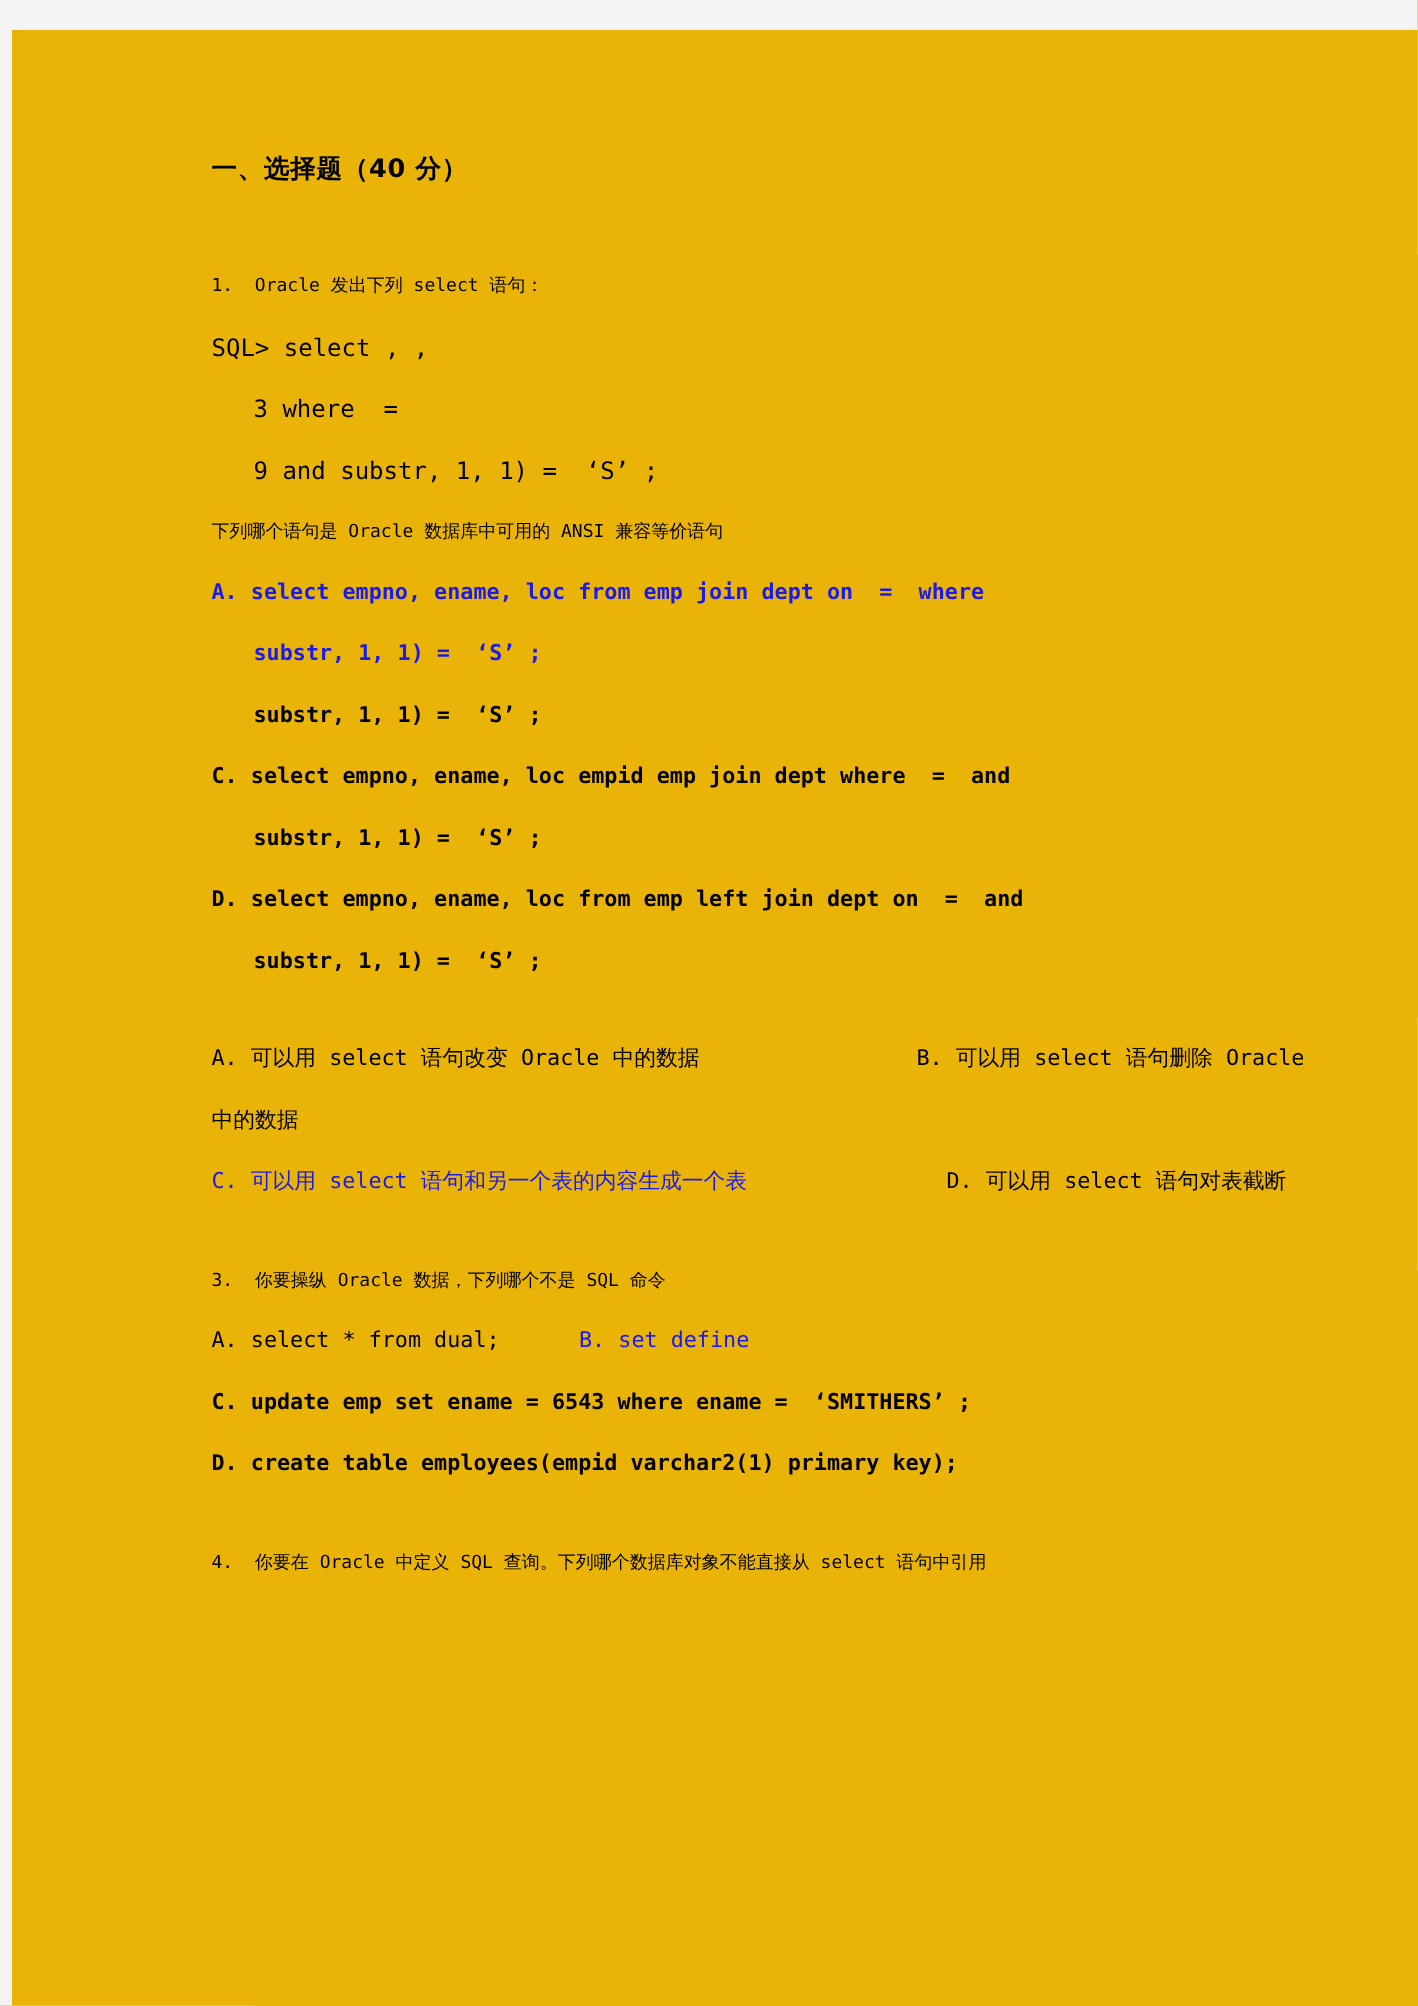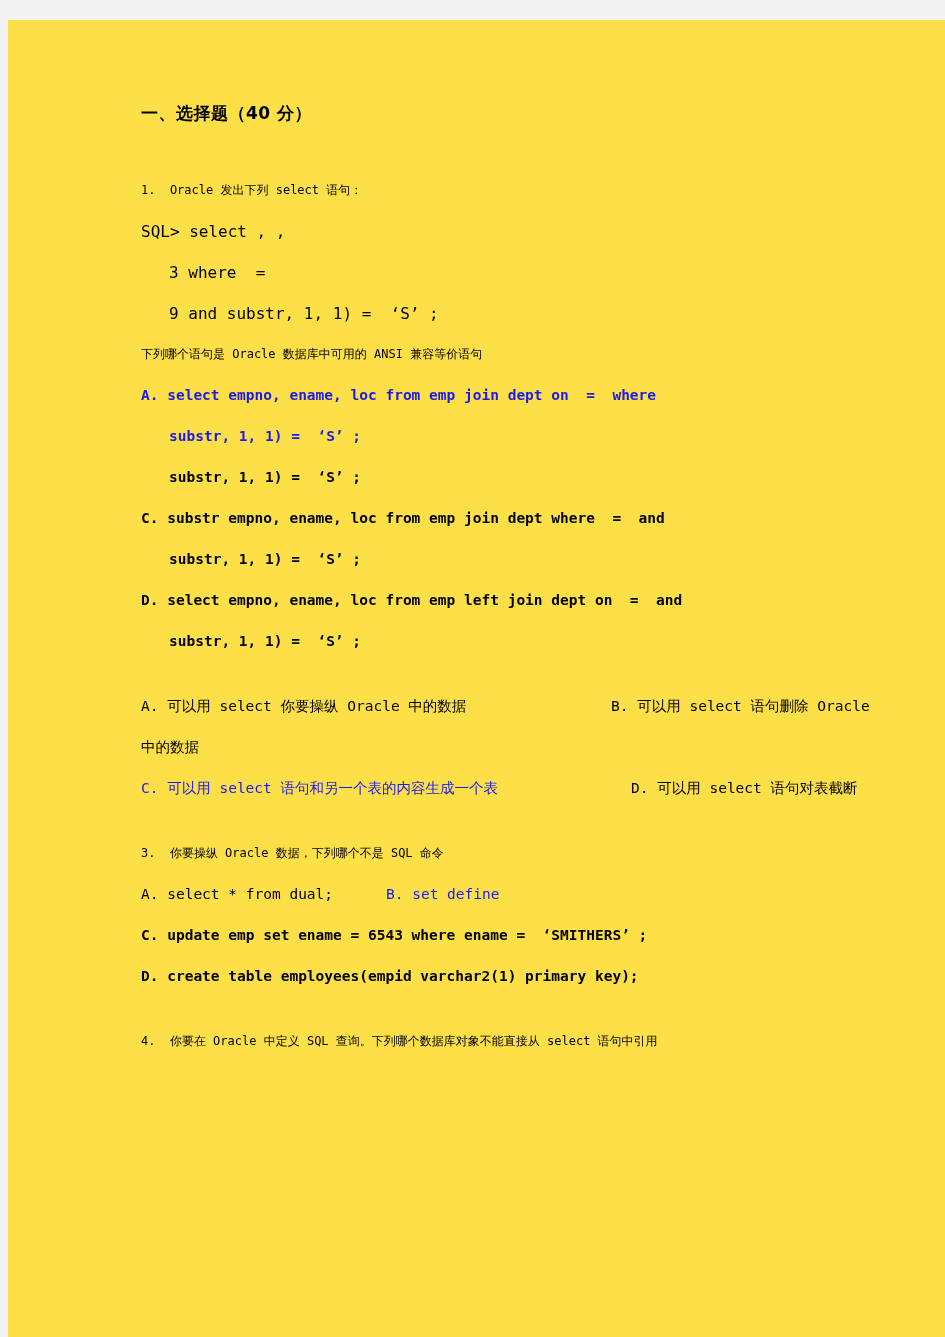--- a/index.html
+++ b/index.html
@@ -12,21 +12,21 @@
     background: #f3f3f3;
     font-family: "Liberation Sans", sans-serif;
     overflow: hidden;
   }
   .page {
     position: absolute;
     left: 8px;
     top: 20px;
     width: 937px;
     height: 1317px;
-    background: #fde047;
+    background: #eab308;
     box-sizing: border-box;
   }
   .content {
     position: absolute;
     left: 133px;
     top: 80px;
     width: 715px;
   }
 
   .section-title {
@@ -101,32 +101,32 @@
       <div class="code-line code-indent">3 where  =</div>
       <div class="code-line code-indent">9 and substr, 1, 1) =  ‘S’ ;</div>
 
       <div class="q-stem">下列哪个语句是 Oracle 数据库中可用的 ANSI 兼容等价语句</div>
 
       <div class="opt blue">A. select empno, ename, loc from emp join dept on  =  where</div>
       <div class="opt blue opt-cont">substr, 1, 1) =  ‘S’ ;</div>
 
       <div class="opt opt-cont">substr, 1, 1) =  ‘S’ ;</div>
 
-      <div class="opt">C. substr empno, ename, loc from emp join dept where  =  and</div>
+      <div class="opt">C. select empno, ename, loc empid emp join dept where  =  and</div>
       <div class="opt opt-cont">substr, 1, 1) =  ‘S’ ;</div>
 
       <div class="opt">D. select empno, ename, loc from emp left join dept on  =  and</div>
       <div class="opt opt-cont">substr, 1, 1) =  ‘S’ ;</div>
     </div>
 
     <div class="q-gap"></div>
 
     <div>
 
-      <div class="two-col"><span class="colA" style="width:470px">A. 可以用 select 你要操纵 Oracle 中的数据</span><span class="colB">B. 可以用 select 语句删除 Oracle</span></div>
+      <div class="two-col"><span class="colA" style="width:470px">A. 可以用 select 语句改变 Oracle 中的数据</span><span class="colB">B. 可以用 select 语句删除 Oracle</span></div>
 
       <div class="two-col">中的数据</div>
 
       <div class="two-col"><span class="colA inline-blue" style="width:490px">C. 可以用 select 语句和另一个表的内容生成一个表</span><span class="colB">D. 可以用 select 语句对表截断</span></div>
     </div>
 
     <div class="q-gap"></div>
 
     <div>
       <div class="q-stem">3.  你要操纵 Oracle 数据，下列哪个不是 SQL 命令</div>

